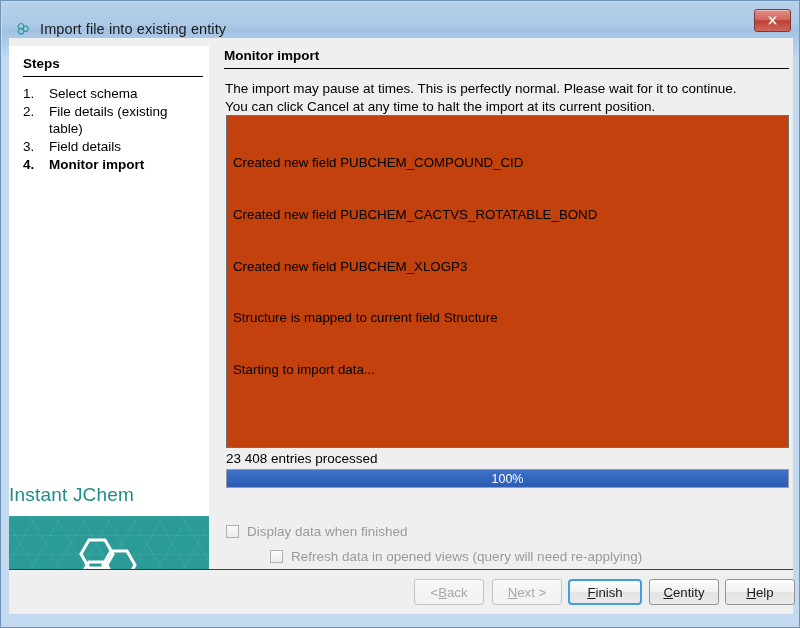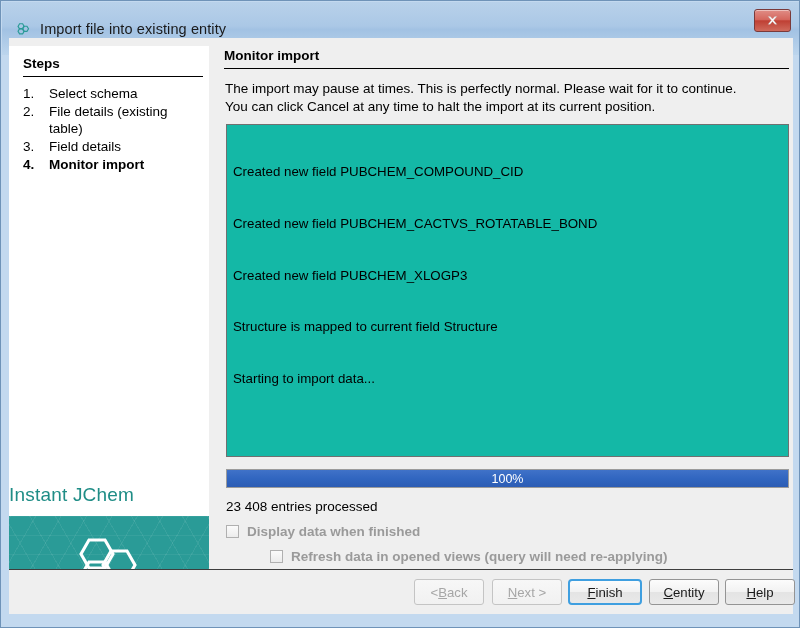--- a/index.html
+++ b/index.html
@@ -171,45 +171,44 @@
     left: 16px; top: 42px;
     width: 566px;
     font-size: 13.5px;
     color: #000;
     line-height: 18px;
   }
   .desc div { white-space: nowrap; }
 
   .log-box {
     position: absolute;
-    left: 17px; top: 86px;
+    left: 17px; top: 77px;
     width: 563px;
     height: 333px;
-    background: #14b8a6;
+    background: #c2410c;
     border: 1px solid #707070;
     box-sizing: border-box;
     overflow: hidden;
     cursor: text;
   }
   .log-inner {
     padding: 4px 5px 0 6px;
     font-size: 13.3px;
     line-height: 17.2px;
     color: #000;
     white-space: pre-wrap;
   }
   .log-line { height: 17.2px; white-space: nowrap; }
   .log-line.blank { height: 17.2px; }
 
   .status-text {
     position: absolute;
     left: 17px; top: 413px;
     font-size: 13.5px;
     color: #000;
-    margin-top: 48px;
   }
   .progress-outer {
     position: absolute;
     left: 17px; top: 431px;
     width: 563px;
     height: 19px;
     border: 1px solid #9b9b9b;
     background: #3b82f6;
     box-sizing: border-box;
     overflow: hidden;
@@ -229,21 +228,20 @@
     justify-content: center;
     font-size: 12.5px;
     color: #ffffff;
   }
 
   .check-row {
     position: absolute;
     left: 17px;
     display: flex;
     align-items: center;
-    font-weight: bold;
   }
   .check-row.r1 { top: 486px; }
   .check-row.r2 { top: 511px; padding-left: 44px; }
   .checkbox {
     width: 13px; height: 13px;
     border: 1px solid #b0b0b0;
     background: linear-gradient(to bottom, #fbfbfb, #ececec);
     box-sizing: border-box;
     margin-right: 8px;
     flex: 0 0 13px;

